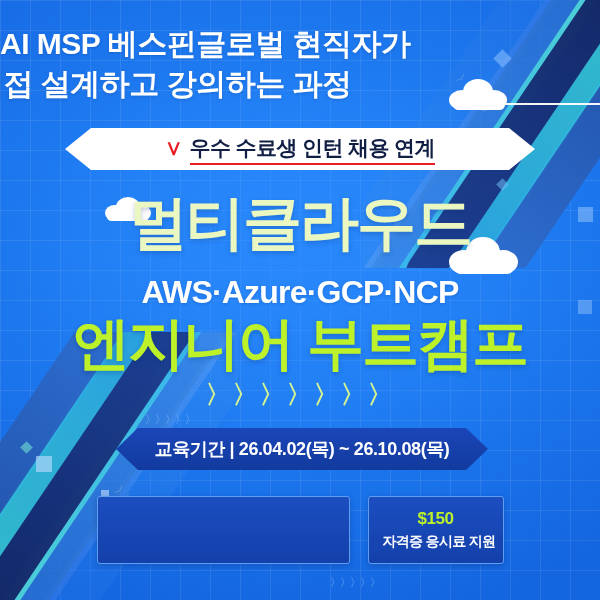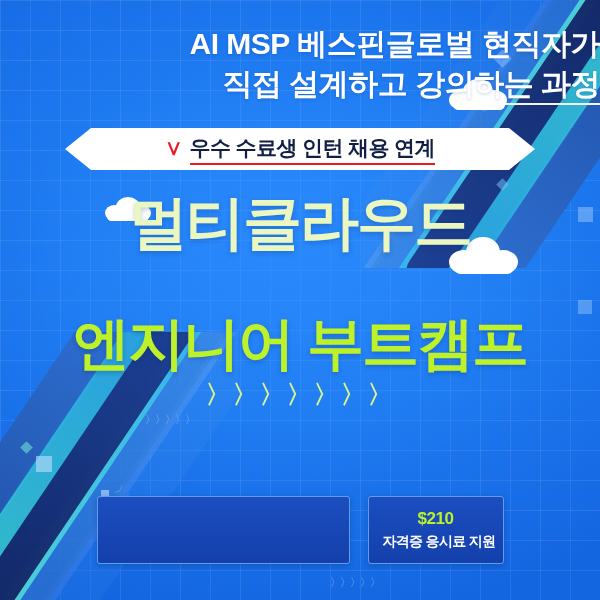--- a/index.html
+++ b/index.html
@@ -105,21 +105,21 @@
     background: rgba(255,255,255,0.95);
     pointer-events: none;
   }
 
   
   .headline {
     position: absolute;
     top: 24px;
     left: 0;
     width: 600px;
-    text-align: right;
+    text-align: left;
     color: #ffffff;
     font-weight: bold;
     font-size: 30px;
     line-height: 1.33;
     letter-spacing: -0.5px;
     text-shadow: 0 1px 3px rgba(0,40,110,0.22);
   }
   .headline .l2 { margin-left: -26px; }
 
   
@@ -354,26 +354,30 @@
       <g fill="#ffffff">
         <ellipse cx="35" cy="16" rx="17" ry="15"></ellipse>
         <ellipse cx="16" cy="26" rx="15" ry="12"></ellipse>
         <ellipse cx="55" cy="26" rx="15" ry="12"></ellipse>
         <rect x="6" y="24" width="60" height="14" rx="7"></rect>
       </g>
     </svg>
   </div>
 
   <div class="title-main">멀티클라우드</div>
+  <div class="title-sub">AWS·Azure·GCP·NCP</div>
   <div class="title-main2">엔지니어 부트캠프</div>
   <div class="arrows">〉〉〉〉〉〉〉</div>
 
+  <div class="date-pill">
+    <span class="date-text">교육기간  |  26.04.02(목) ~ 26.10.08(목)</span>
+  </div>
 
   <div class="info-row">
     <div class="info-box wide">
     </div>
     <div class="info-box narrow">
-      <div class="info-head">$210</div>
+      <div class="info-head">$150</div>
       <div class="info-body">자격증 응시료 지원</div>
     </div>
   </div>
 
 </div>
 
 </body></html>

